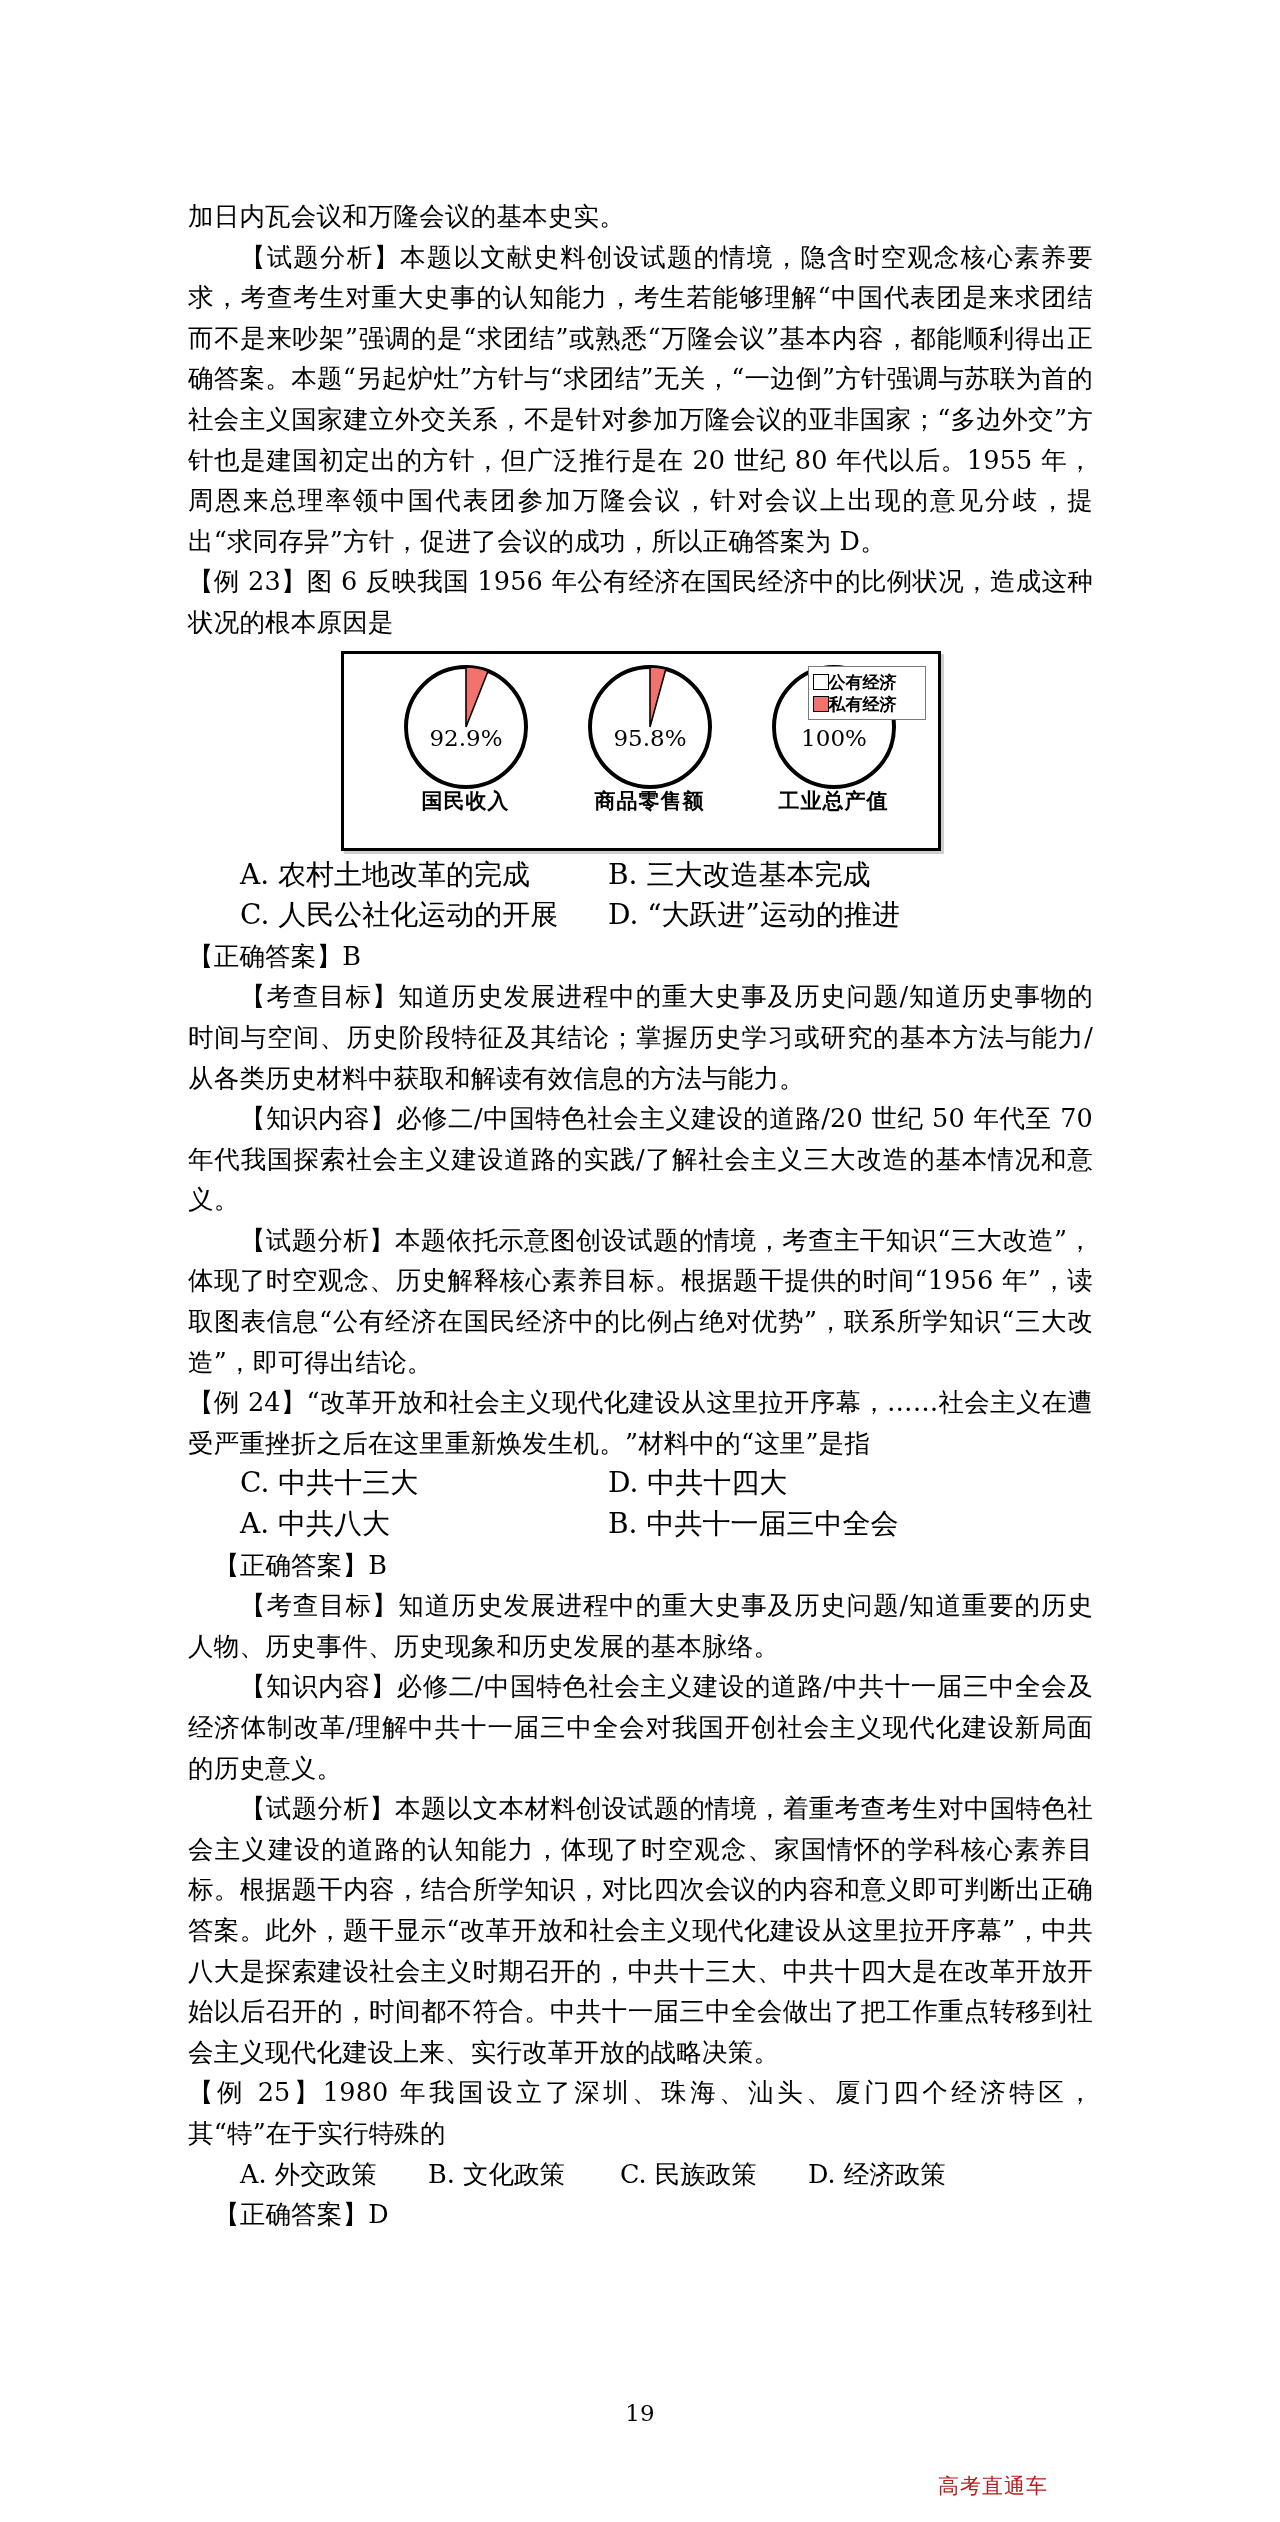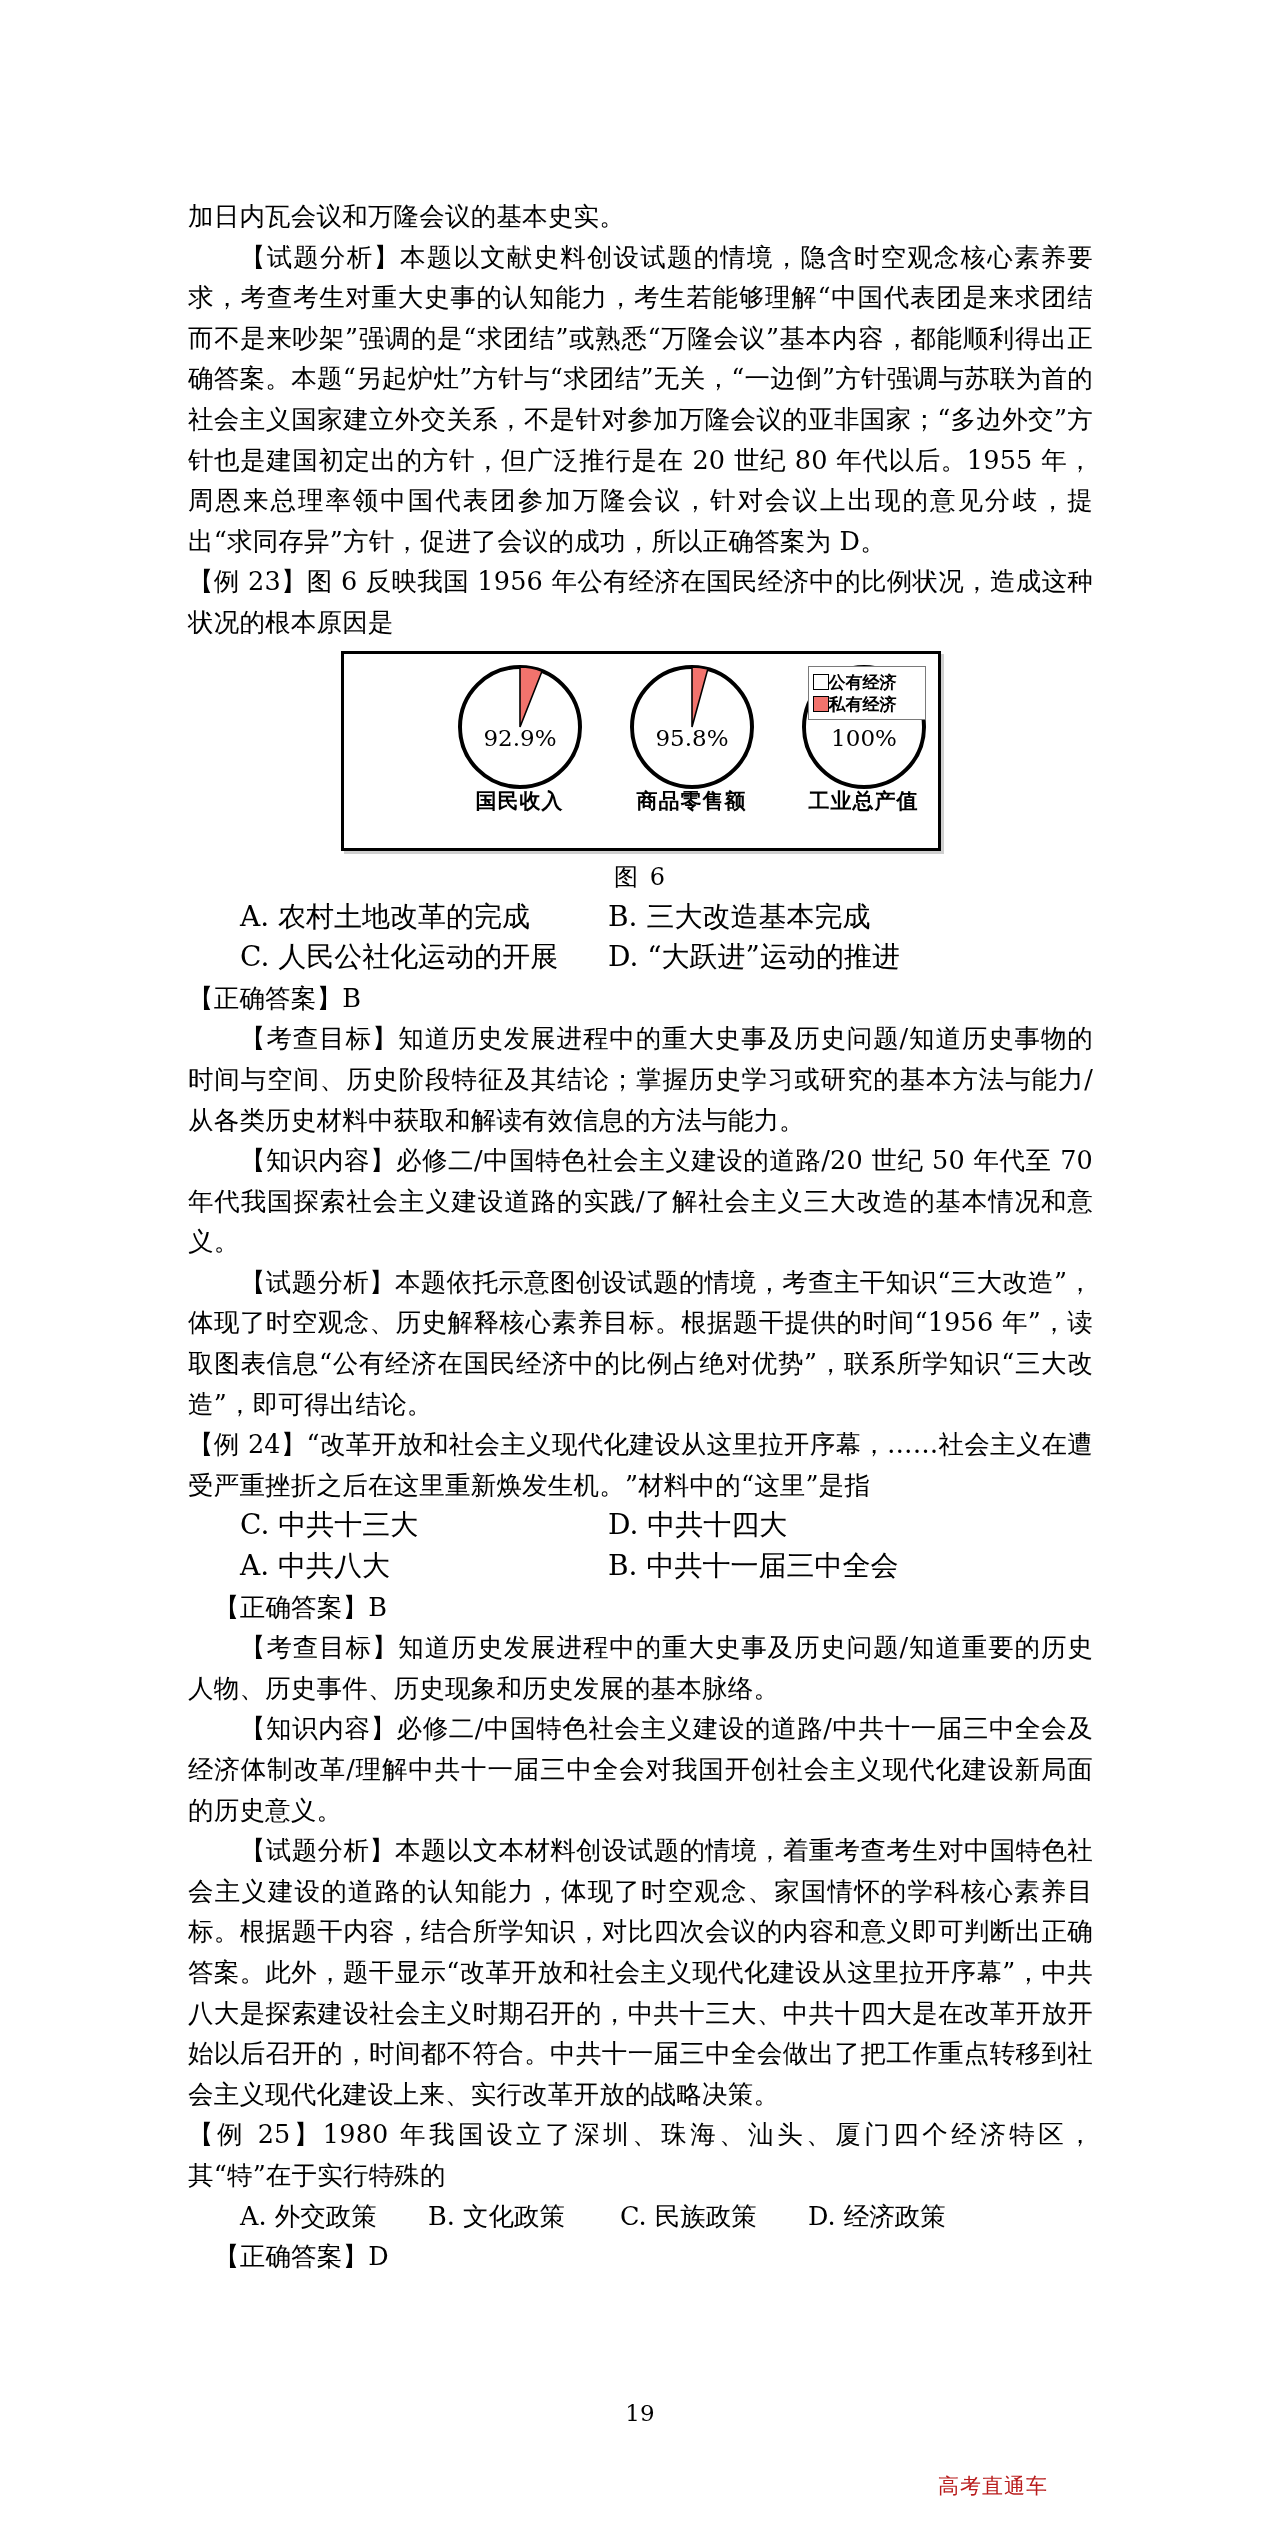--- a/index.html
+++ b/index.html
@@ -46,24 +46,24 @@
     position:relative;
     box-sizing:border-box;
     background:#fff;
     box-shadow:3px 3px 0 #cfcfcf;
   }
   .pies{
     position:absolute;
     left:0;top:8px;
     width:100%;
     display:flex;
-    justify-content:flex-end;
+    justify-content:center;
     padding-left:18px;
     box-sizing:border-box;
-    gap:24px;
+    gap:36px;
   }
   .pie-cell{
     width:148px;
     text-align:center;
   }
   .pie-svg{display:block;margin:0 auto;}
   .pie-label{
     font-size:21px;
     font-weight:700;
     line-height:30px;
@@ -204,21 +204,20 @@
           </div>
           <div class="legend-row">
             <span class="swatch sw-private"></span>
             <span>私有经济</span>
           </div>
         </div>
 
       </div>
     </div>
 
-    <div class="fig-caption">图 6</div>
 
     <div class="spacer-sm"></div>
 
     <div class="opt-row">
       <span class="opt-a">A. 农村土地改革的完成</span>
       <span class="opt-b">B. 三大改造基本完成</span>
     </div>
     <div class="opt-row">
       <span class="opt-a">C. 人民公社化运动的开展</span>
       <span class="opt-b">D. “大跃进”运动的推进</span>

